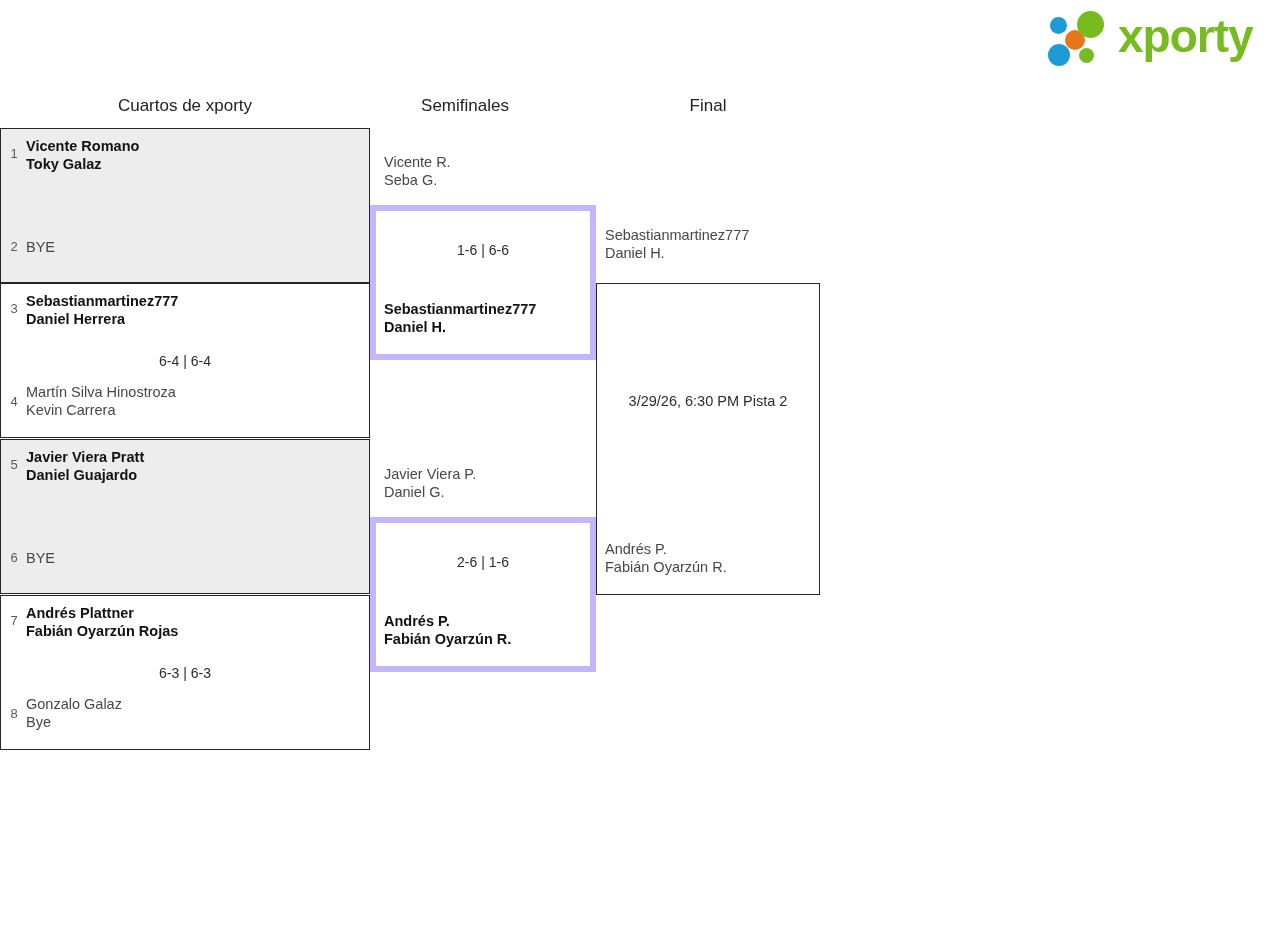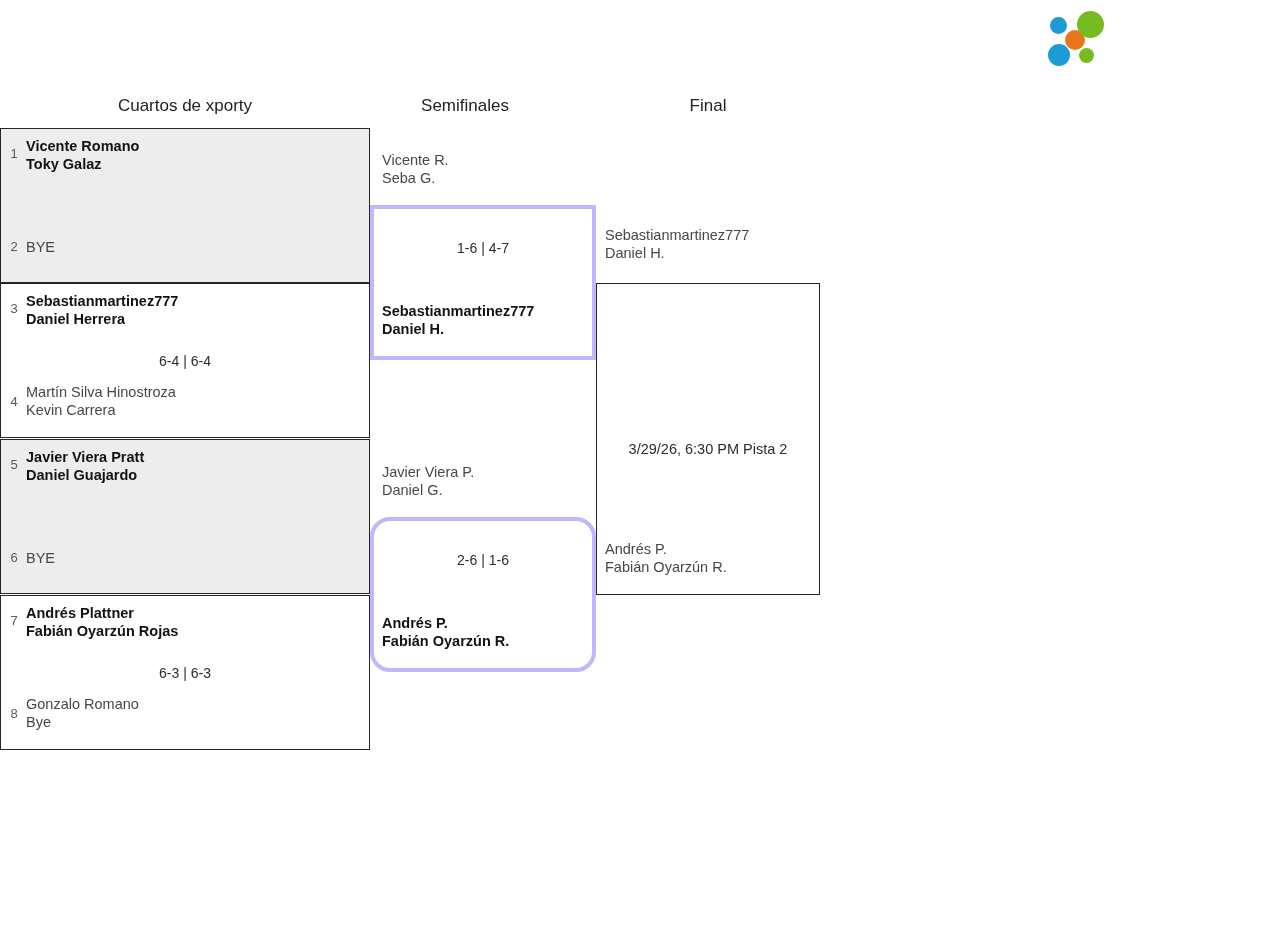--- a/index.html
+++ b/index.html
@@ -57,21 +57,21 @@
     left: 0px; width: 370px; height: 155px;
     border: 1px solid #262626;
     border-bottom-width: 1px;
   }
   .qf.shaded { background: #ededed; }
   .qf.plain  { background: #ffffff; }
 
   
   .sf {
     left: 370px; width: 226px; height: 155px;
-    border: 4px solid #c4b5fd;
+    border: 6px solid #c4b5fd;
     background: #ffffff;
   }
   .fn {
     left: 596px; width: 224px; height: 312px;
     border: 1px solid #262626;
     background: #ffffff;
   }
 
   
   .side { position: absolute; left: 0; width: 100%; }
@@ -99,36 +99,36 @@
     position: absolute; left: 0; width: 100%;
     text-align: center;
     font-size: 14px; color: #2c2c2c;
     line-height: 18px;
   }
   .meta {
     position: absolute; left: 0; width: 100%;
     text-align: center;
     font-size: 14.5px; color: #2c2c2c;
     line-height: 18px;
-    margin-top: 48px;
   }
 </style>
 </head>
 <body>
 
 <div class="header">
 
   <div class="logo">
     <div class="logo-dots">
       <span class="dot" style="left:2px;  top:8px;  width:17px; height:17px; background:#1d9bd7;"></span>
       <span class="dot" style="left:17px; top:21px; width:20px; height:20px; background:#e8761a;"></span>
       <span class="dot" style="left:29px; top:2px;  width:27px; height:27px; background:#76bc21;"></span>
       <span class="dot" style="left:0px;  top:35px; width:22px; height:22px; background:#1d9bd7;"></span>
       <span class="dot" style="left:31px; top:39px; width:15px; height:15px; background:#76bc21;"></span>
     </div>
+    <div class="logo-word">xporty</div>
   </div>
 </div>
 
 <div class="round-head" id="rh0">Cuartos de xporty</div>
 <div class="round-head" id="rh1">Semifinales</div>
 <div class="round-head" id="rh2">Final</div>
 
 <div class="bracket">
 
   <div class="match qf shaded" style="top:128px;">
@@ -173,38 +173,38 @@
 
   <div class="match qf plain" style="top:595px;">
     <div class="side top">
       <span class="seed" style="top:17px;">7</span>
       <span class="names win" style="top:8px;">Andrés Plattner
 Fabián Oyarzún Rojas</span>
     </div>
     <div class="score" style="top:68px;">6-3 | 6-3</div>
     <div class="side bot">
       <span class="seed" style="bottom:27px;">8</span>
-      <span class="names" style="bottom:18px;">Gonzalo Romano
+      <span class="names" style="bottom:18px;">Gonzalo Galaz
 Bye</span>
     </div>
   </div>
 
   <div class="match sf" style="top:205px;">
     <div class="side top">
       <span class="names" style="top:-58px;">Vicente R.
 Seba G.</span>
     </div>
-    <div class="score" style="top:30px;">1-6 | 4-7</div>
+    <div class="score" style="top:30px;">1-6 | 6-6</div>
     <div class="side bot">
       <span class="names win" style="bottom:18px;">Sebastianmartinez777
 Daniel H.</span>
     </div>
   </div>
 
-  <div class="match sf" style="top:517px;border-radius:20px;">
+  <div class="match sf" style="top:517px;">
     <div class="side top">
       <span class="names" style="top:-58px;">Javier Viera P.
 Daniel G.</span>
     </div>
     <div class="score" style="top:30px;">2-6 | 1-6</div>
     <div class="side bot">
       <span class="names win" style="bottom:18px;">Andrés P.
 Fabián Oyarzún R.</span>
     </div>
   </div>

